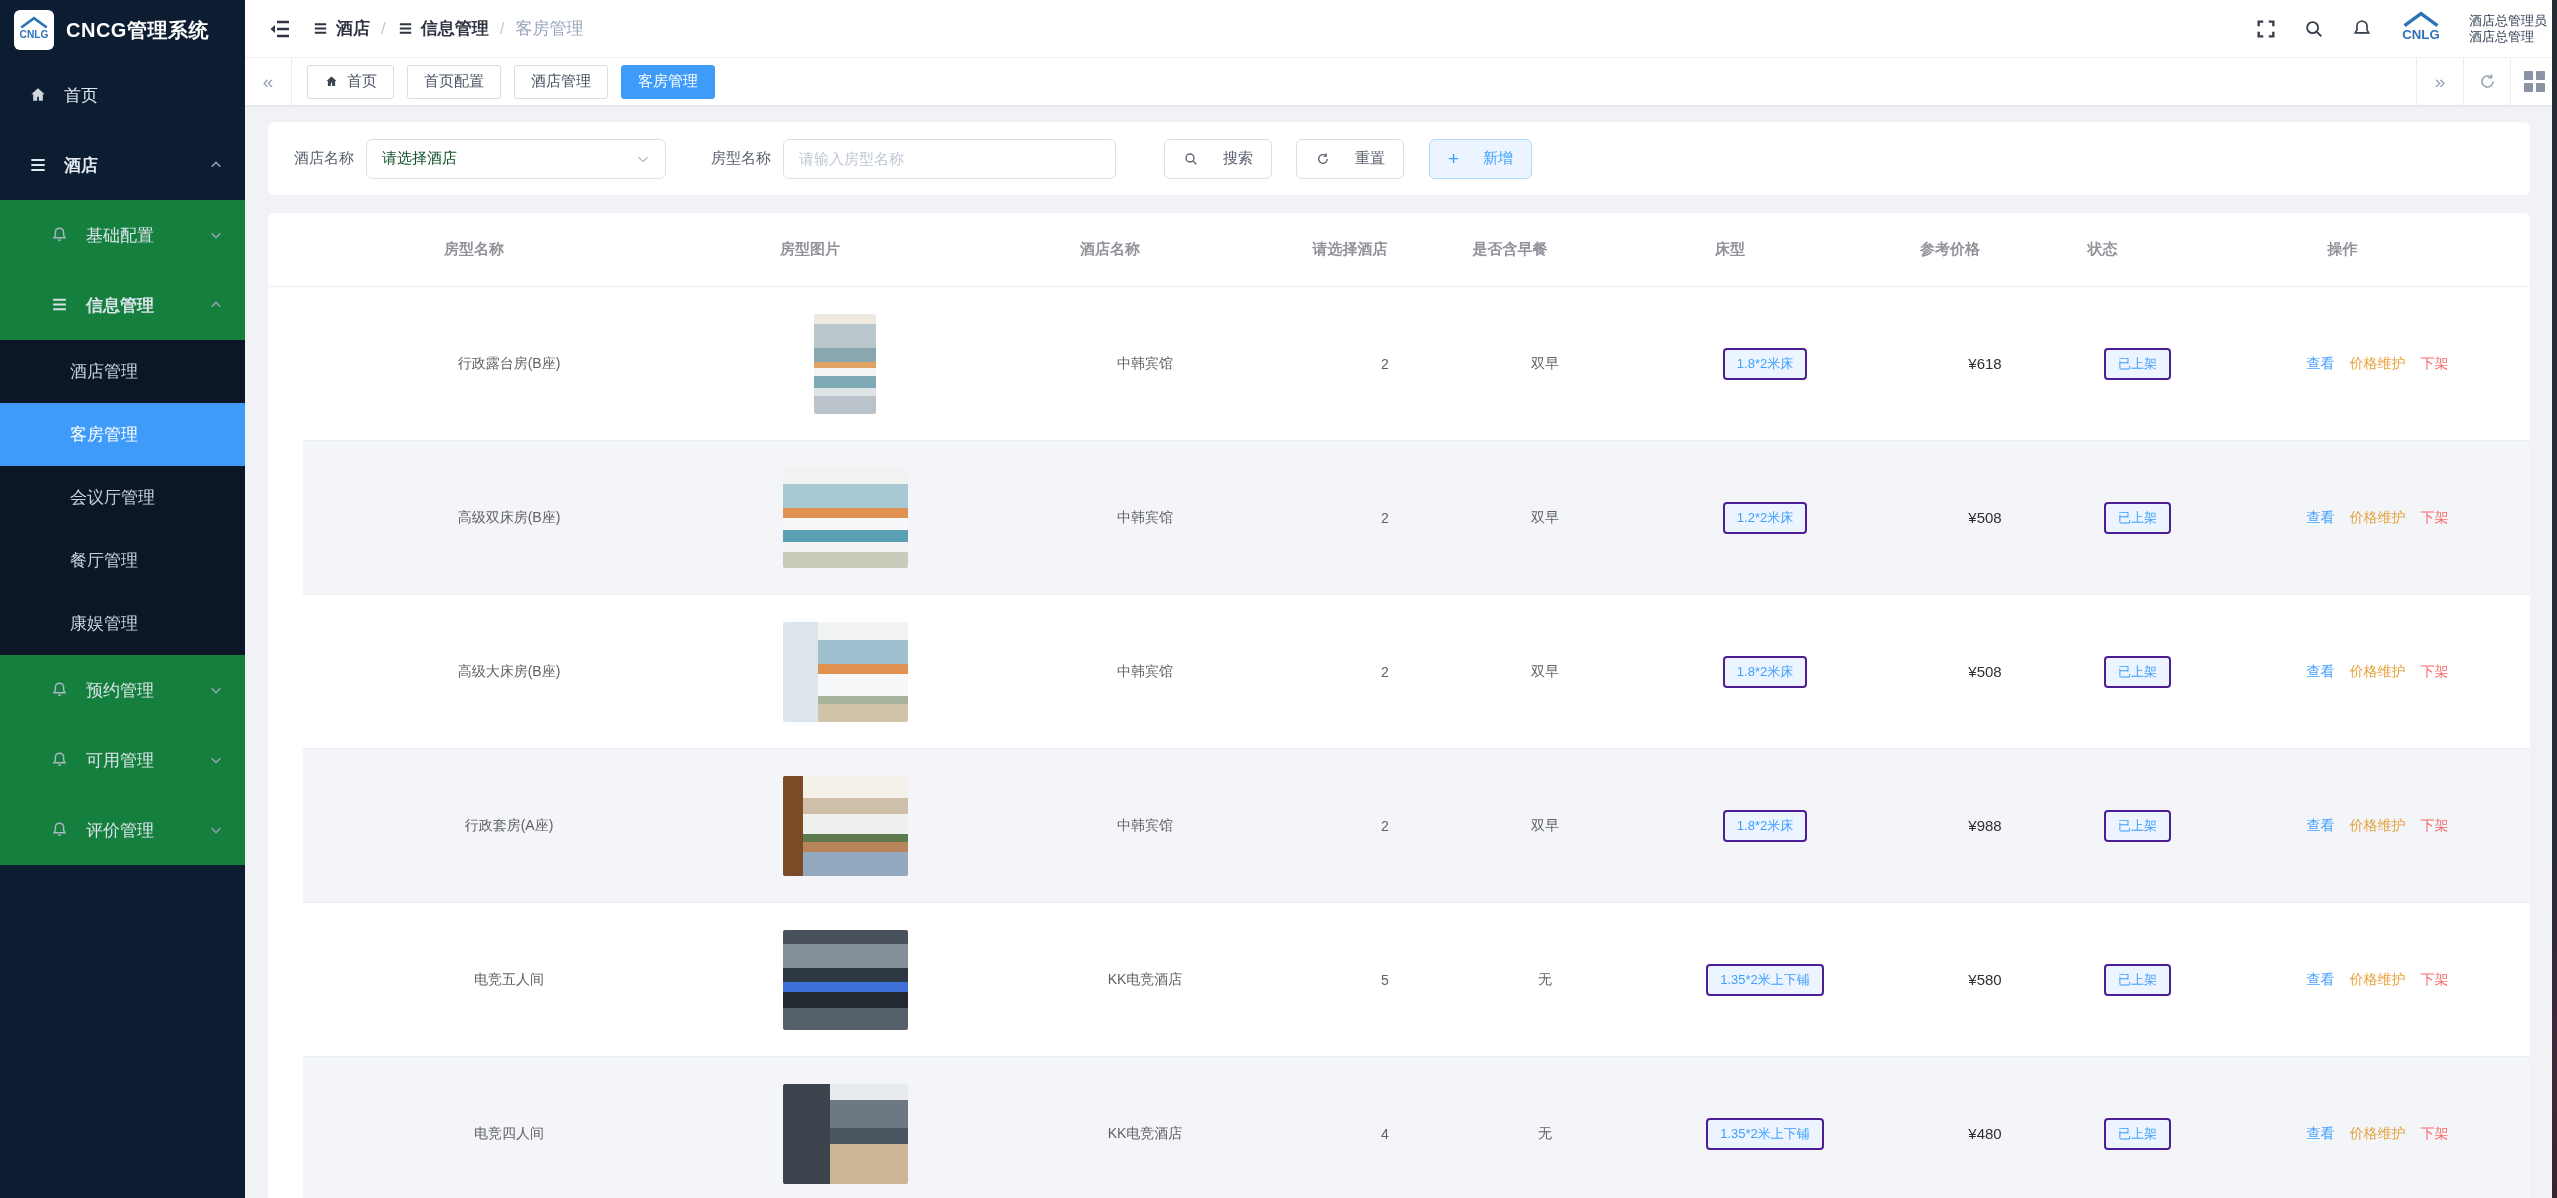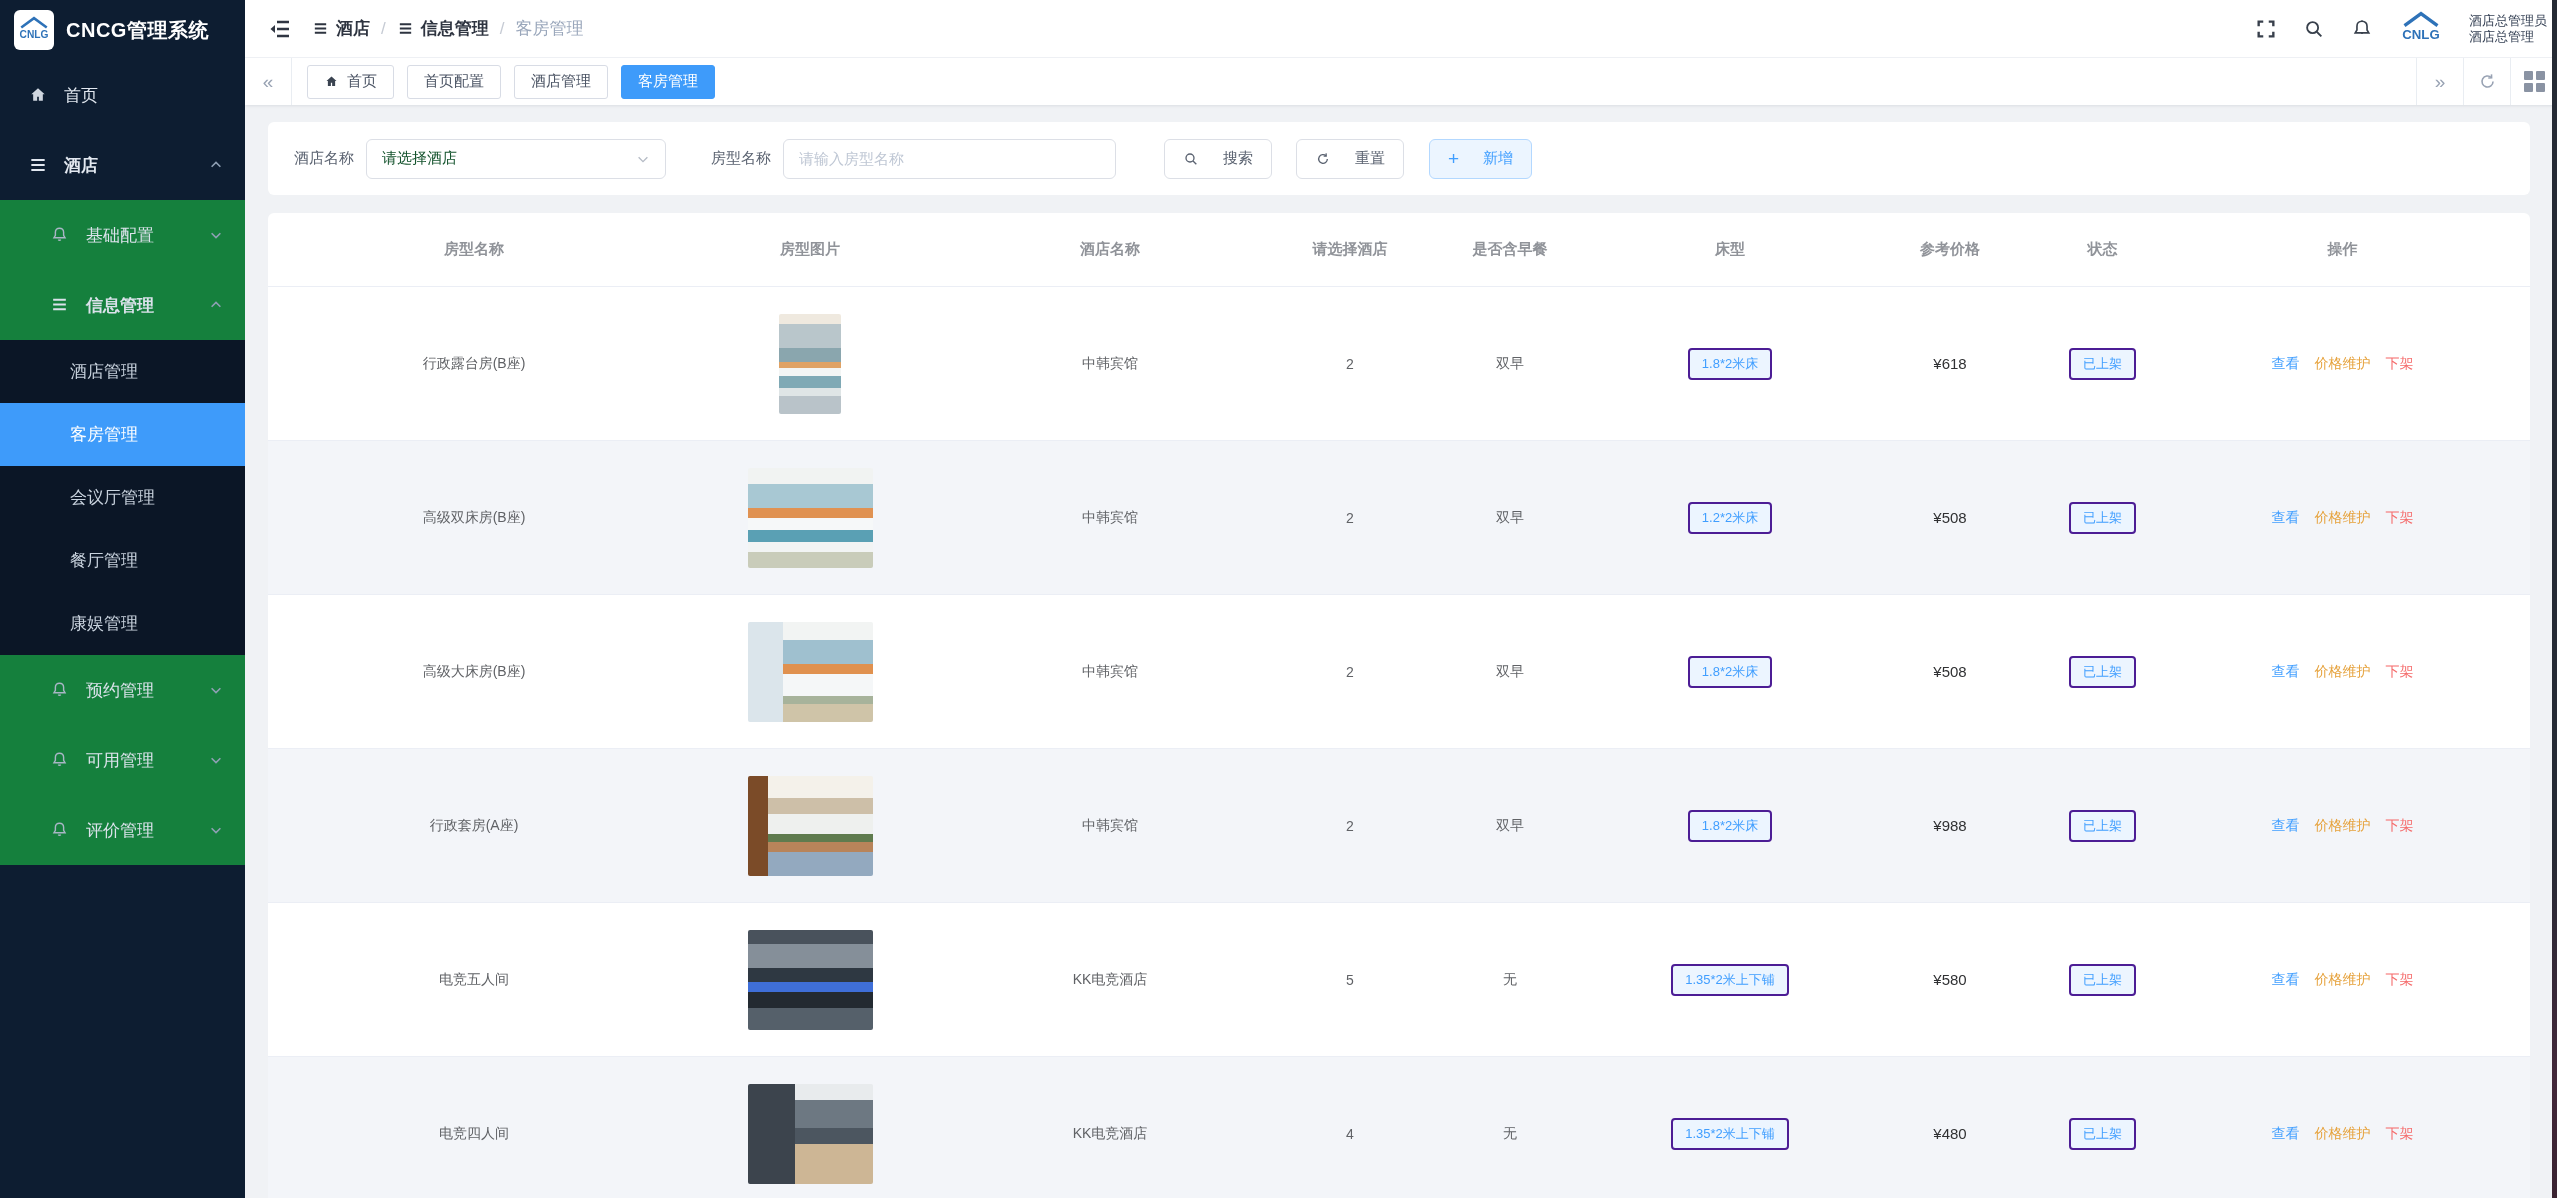--- a/index.html
+++ b/index.html
@@ -67,21 +67,21 @@
   .btn{height:40px;border:1px solid #dcdfe6;border-radius:6px;background:#fff;display:flex;align-items:center;
     justify-content:center;gap:24px;padding:0 18px;font-size:15px;color:#5a6270;cursor:pointer;box-sizing:border-box;}
   .btn .b-icon{width:16px;height:16px;display:inline-flex;color:#5a6270;}
   .btn-add{background:#ecf5ff;border-color:#b3d8ff;color:#409eff;}
   .btn-add .plus{font-size:19px;line-height:1;color:#409eff;}
   .mr24{margin-right:24px;} .mr25{margin-right:25px;}
   
   .table-card{margin:18px 27px 0 23px;height:1100px;border-radius:6px 6px 0 0;overflow:hidden;}
   .tr{display:flex;align-items:center;border-bottom:1px solid #ebeef5;box-sizing:border-box;}
   .thead{height:74px;font-size:15px;font-weight:bold;color:#909399;}
-  .trow{height:154px;font-size:14px;color:#606266;}
+  .trow{height:154px;font-size:14px;color:#606266;margin-left:35px;}
   .trow.striped{background:#f3f5f9;}
   .td{display:flex;align-items:center;justify-content:center;text-align:center;box-sizing:border-box;padding:0 6px;}
   .c-name{width:412px;flex:none;}
   .c-img{width:260px;flex:none;}
   .c-hotel{width:340px;flex:none;}
   .c-guests{width:140px;flex:none;}
   .c-bf{width:180px;flex:none;}
   .c-bed{width:260px;flex:none;}
   .c-price{width:180px;flex:none;font-size:15px;color:#303133;}
   .c-status{width:125px;flex:none;}

